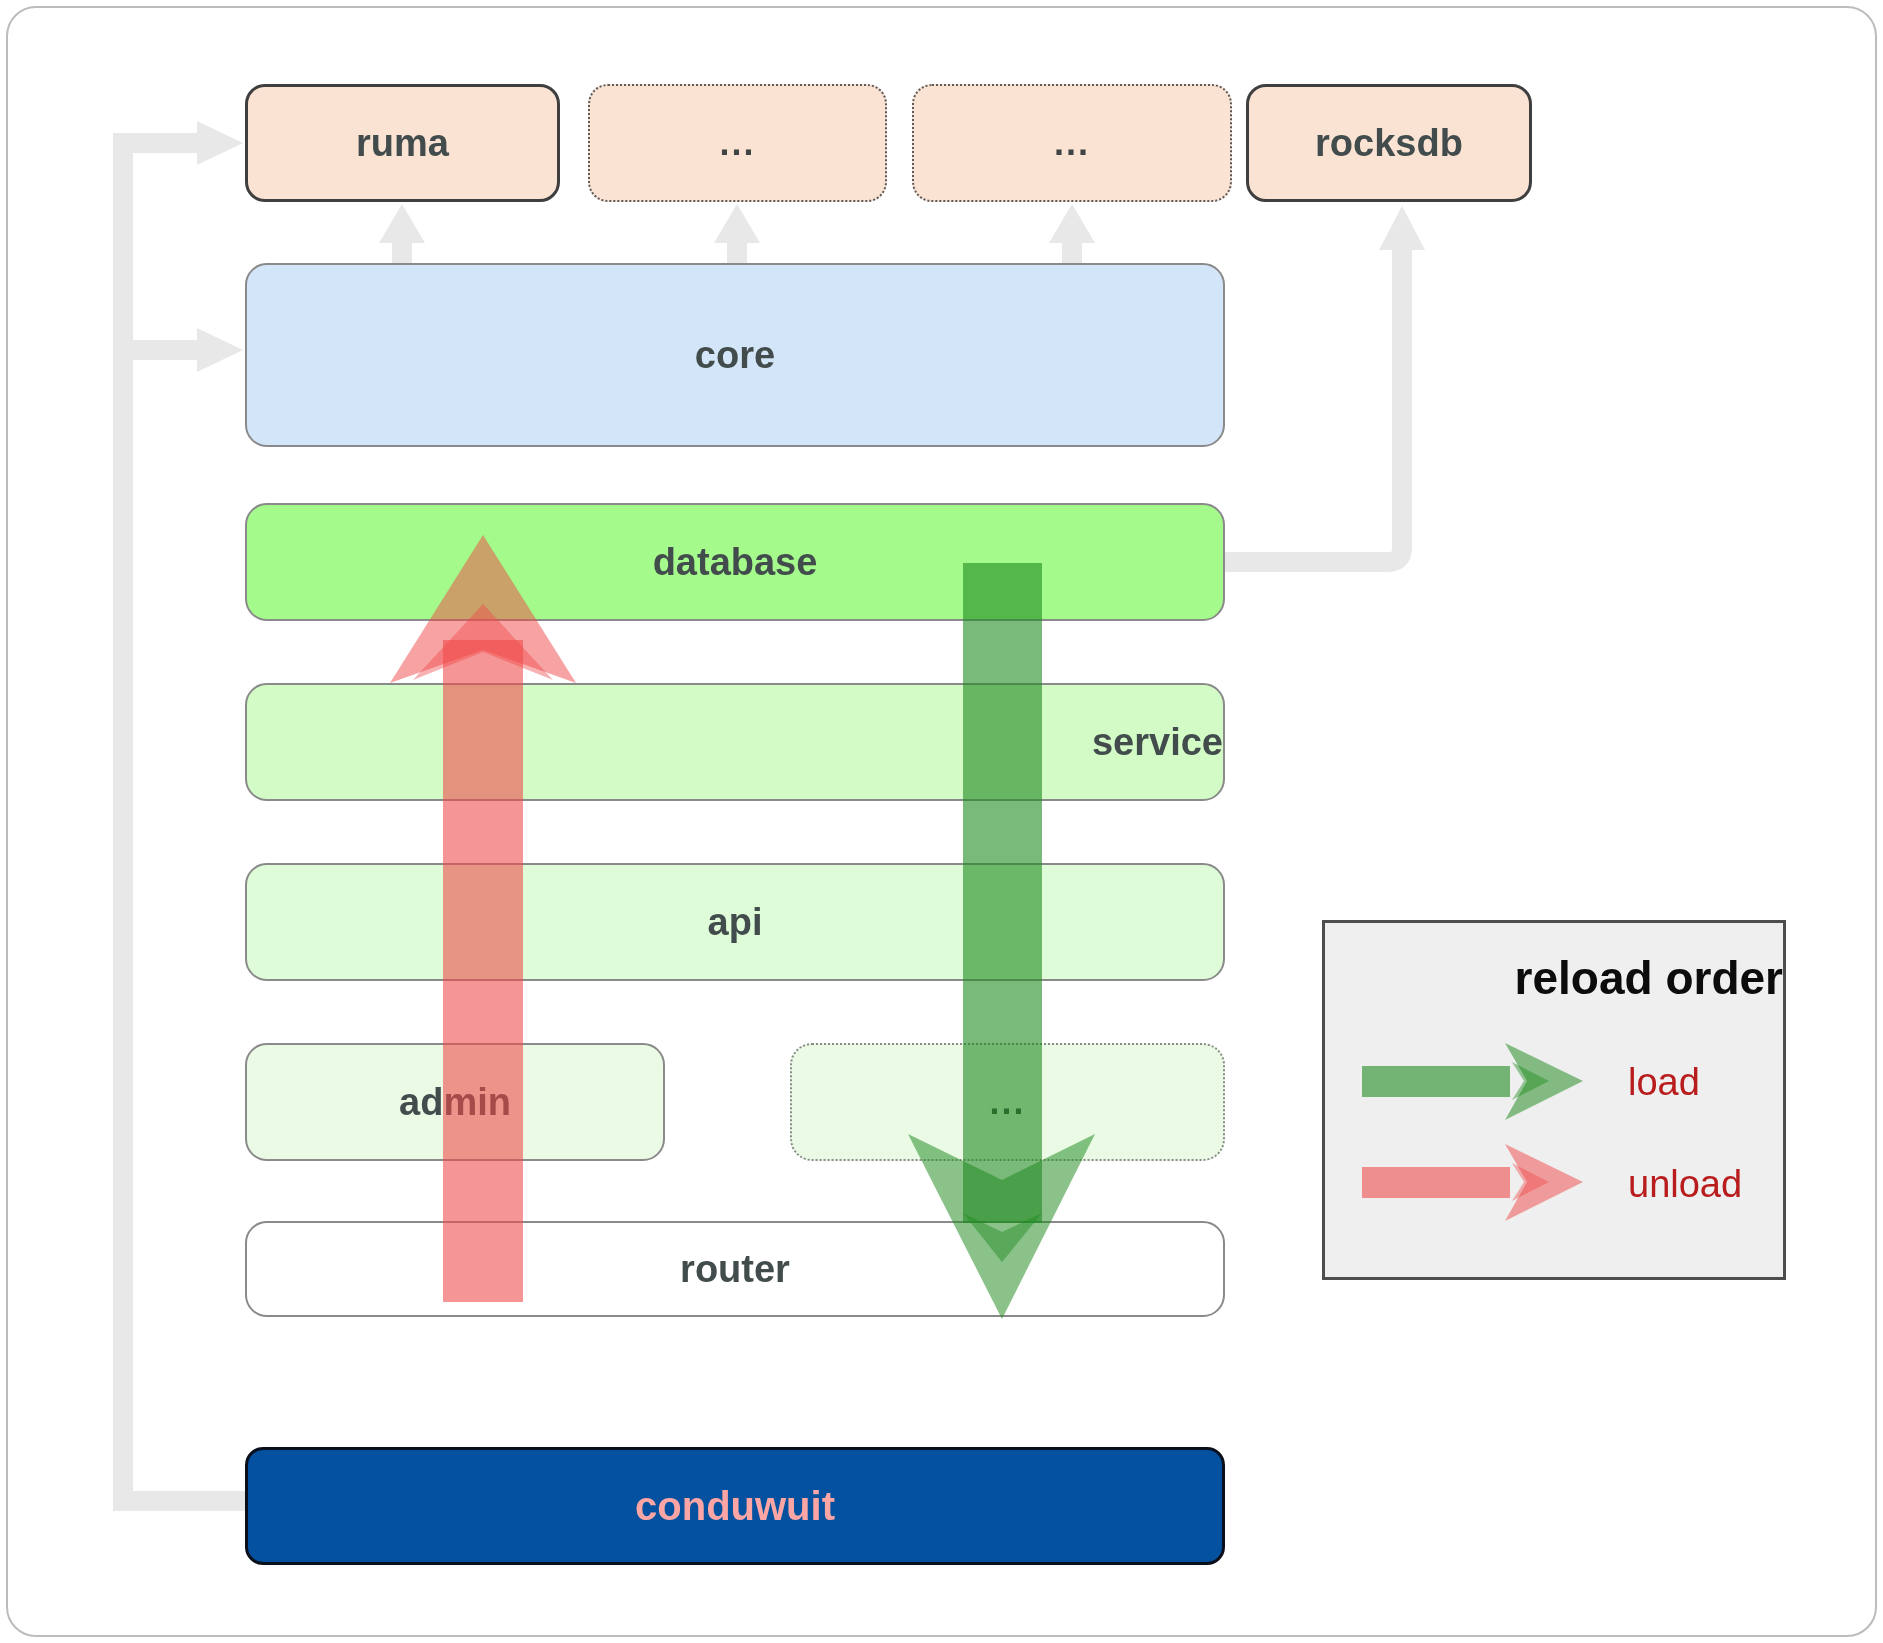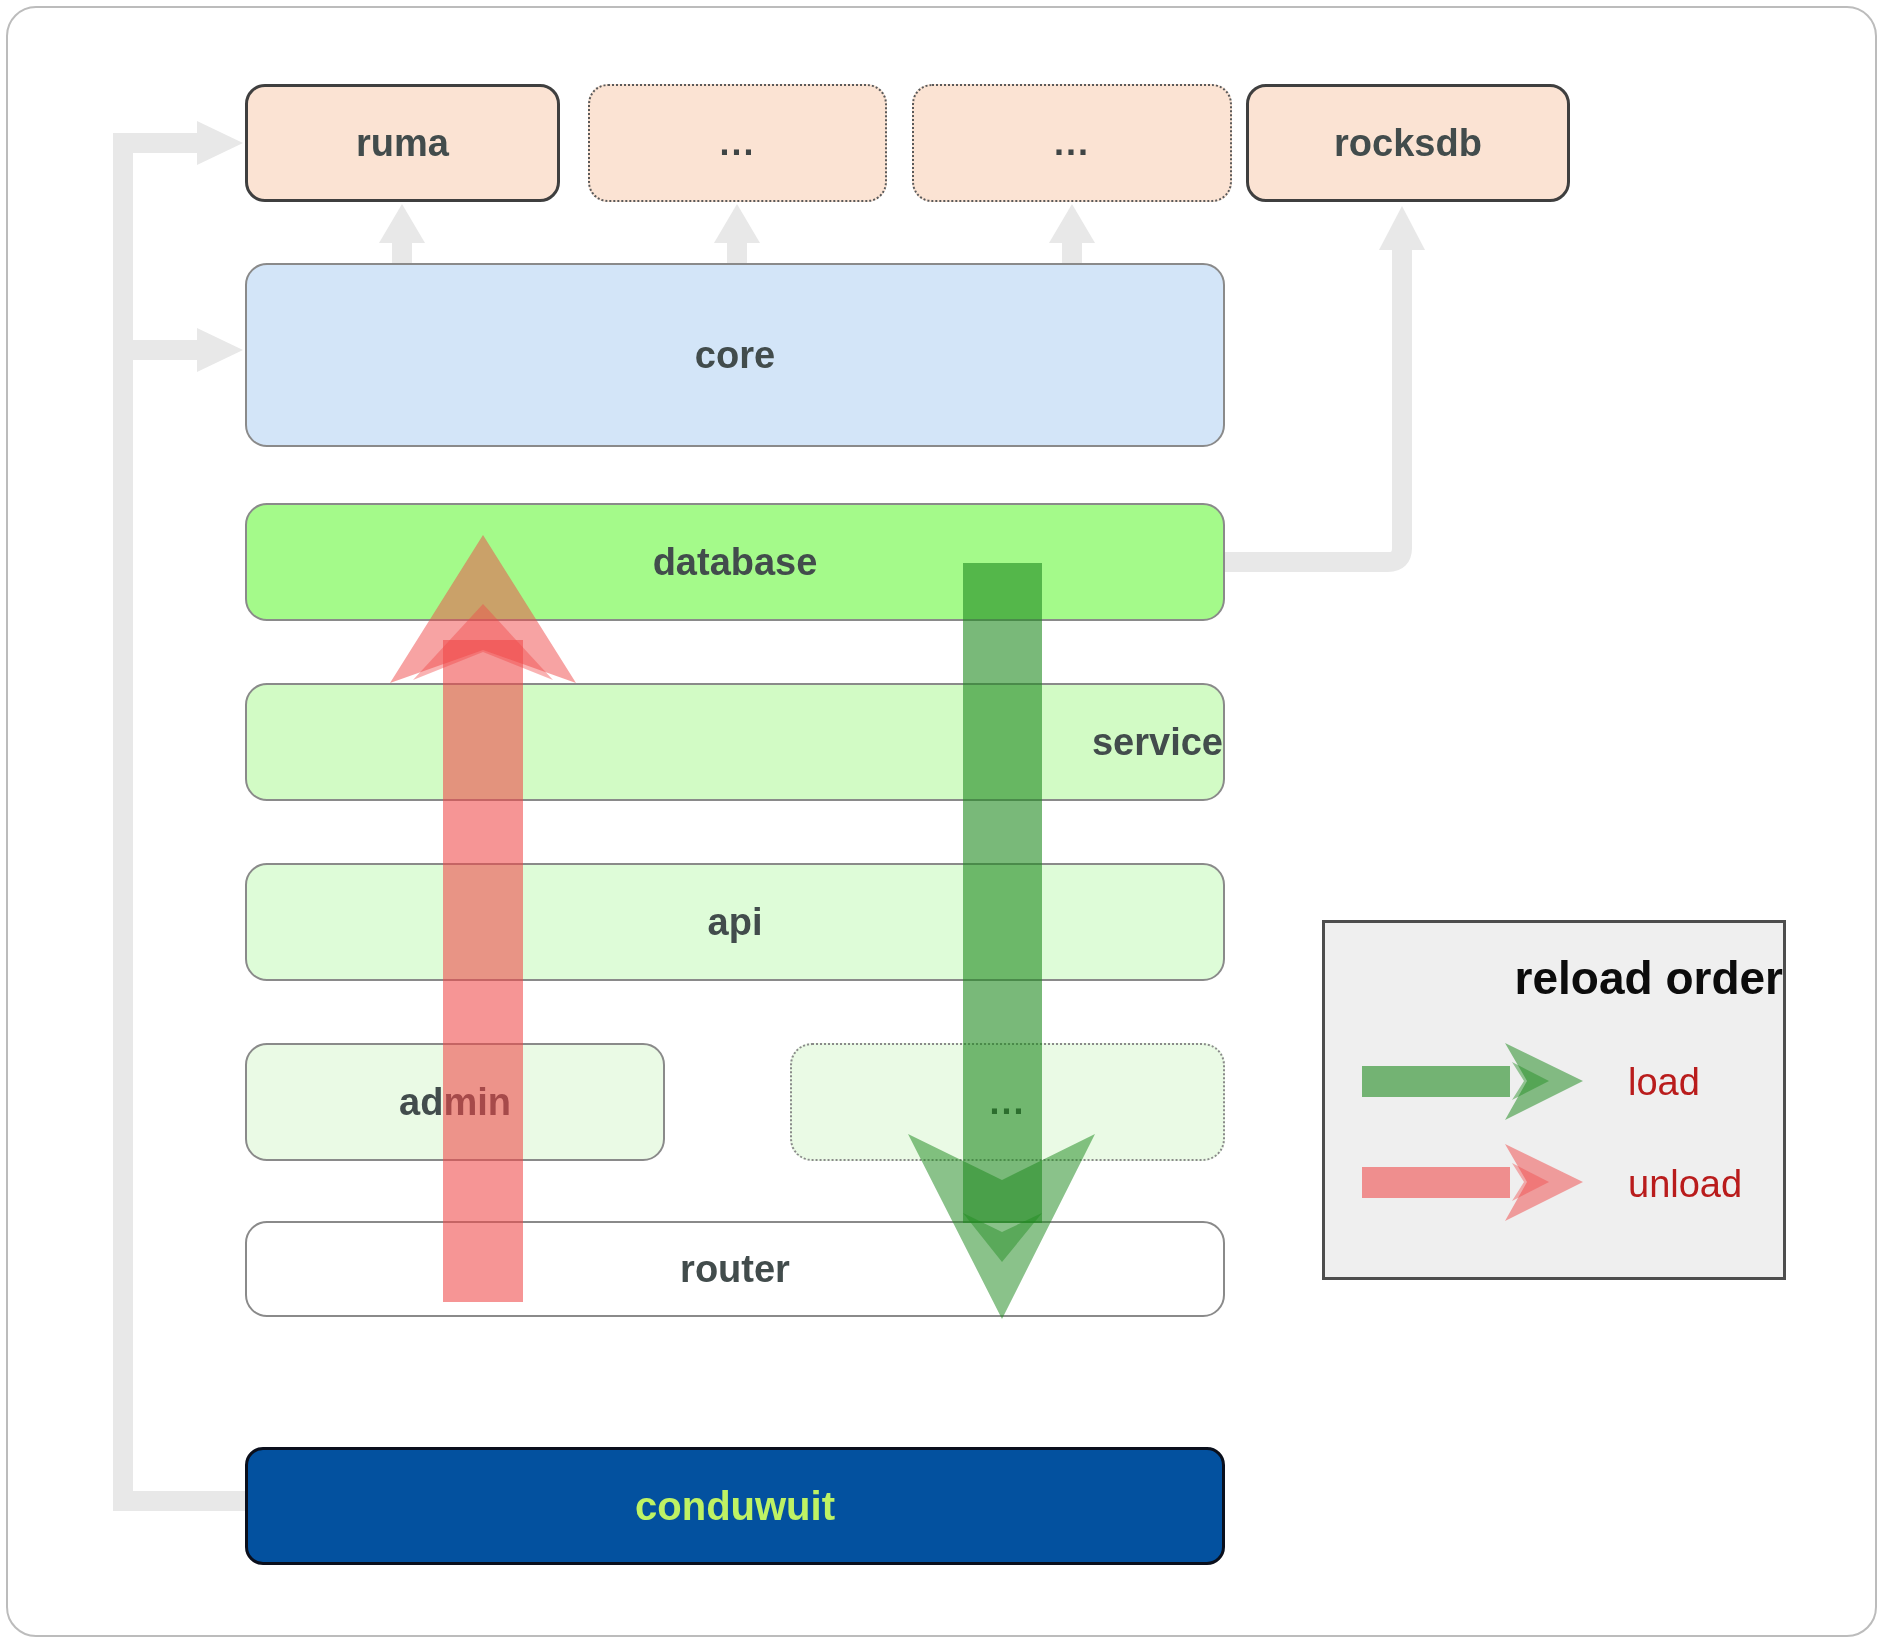--- a/index.html
+++ b/index.html
@@ -23,31 +23,31 @@
     display:flex;align-items:center;justify-content:center;
     box-sizing:border-box;
     font-size:38px;font-weight:600;color:#424c4c;
     border-radius:22px;
   }
   .dots{font-weight:700;font-size:36px;letter-spacing:2px;color:#3f4545;}
   
   .b-ruma   {left:245px;top:84px;width:315px;height:118px;background:#fbe3d3;border:3px solid #3f3f3f;border-radius:20px;}
   .b-e1     {left:588px;top:84px;width:299px;height:118px;background:#fbe3d3;border:2.5px dotted #5a5a5a;border-radius:20px;}
   .b-e2     {left:912px;top:84px;width:320px;height:118px;background:#fbe3d3;border:2.5px dotted #5a5a5a;border-radius:20px;}
-  .b-rocksdb{left:1246px;top:84px;width:324px;height:118px;background:#fbe3d3;border:3px solid #3f3f3f;border-radius:20px;}
+  .b-rocksdb{left:1246px;top:84px;width:286px;height:118px;background:#fbe3d3;border:3px solid #3f3f3f;border-radius:20px;}
   
   .b-core    {left:245px;top:263px;width:980px;height:184px;background:#d3e5f8;border:2.5px solid #8a8a8a;}
   .b-database{left:245px;top:503px;width:980px;height:118px;background:#a4fa8a;border:2.5px solid #8a8a8a;}
   .b-service {left:245px;top:683px;width:980px;height:118px;background:#d2fbc5;border:2.5px solid #8a8a8a;justify-content:flex-end;}
   .b-api     {left:245px;top:863px;width:980px;height:118px;background:#defcd8;border:2.5px solid #8a8a8a;}
   .b-admin   {left:245px;top:1043px;width:420px;height:118px;background:#eafae5;border:2.5px solid #8a8a8a;}
   .b-e3      {left:790px;top:1043px;width:435px;height:118px;background:#eafae5;border:2px dotted #8a8a8a;}
   .b-router  {left:245px;top:1221px;width:980px;height:96px;background:#ffffff;border:2.5px solid #8a8a8a;}
   .b-conduwuit{left:245px;top:1447px;width:980px;height:118px;background:#03519f;border:3.5px solid #0a0f1c;border-radius:18px;
-               color:#bef264;font-weight:700;font-size:40px;}
+               color:#fca5a5;font-weight:700;font-size:40px;}
   
   .legend{
     position:absolute;z-index:2;
     left:1322px;top:920px;width:464px;height:360px;
     background:#efefef;border:3px solid #4d4d4d;box-sizing:border-box;
   }
   .legend-title{
     position:absolute;left:0;top:28px;width:100%;
     text-align:right;font-size:46px;font-weight:600;color:#0c0c0c;
   }

